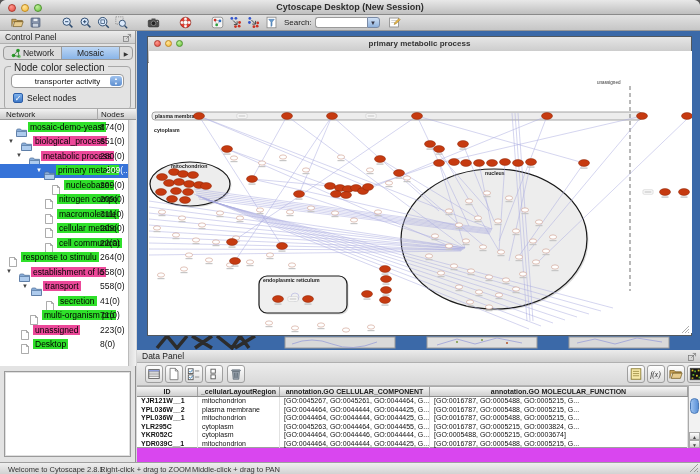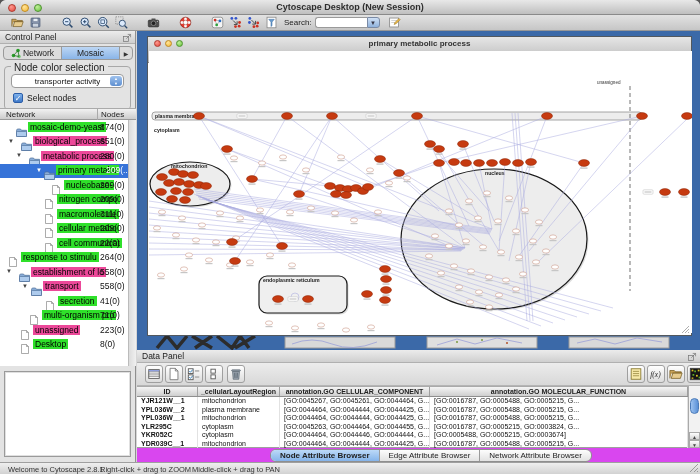--- a/index.html
+++ b/index.html
@@ -854,25 +854,20 @@
           <span class="dp-td" style="width:82px">mitochondrion</span>
           <span class="dp-td" style="width:150px">[GO:0044464, GO:0044444, GO:0044425, G...</span>
           <span class="dp-td" style="width:258px">[GO:0016787, GO:0005488, GO:0005215, G...</span>
         </div>
       </div>
     <div id="dp-vscroll">
       <div id="dp-thumb"></div>
       <div class="dp-arr" style="bottom:8px">▲</div>
       <div class="dp-arr" style="bottom:0px">▼</div>
     </div>
-    <div id="dp-tabs">
-        <span class="dp-tab sel">Node Attribute Browser</span>
-        <span class="dp-tab">Edge Attribute Browser</span>
-        <span class="dp-tab">Network Attribute Browser</span>
-      </div>
   </div>
 
   <div id="status-bar">
     <svg id="resize-grip" viewBox="0 0 10 10">
         <path d="M9 1 L1 9 M9 5 L5 9 M9 8 L8 9" stroke="#8a8a8a" stroke-width="0.8"></path>
       </svg>
   <span class="status-item" style="left: 8px;">Welcome to Cytoscape 2.8.1</span>
       <span class="status-item" style="left: 100px;">Right-click + drag to ZOOM</span>
       <span class="status-item" style="left: 192px;">Middle-click + drag to PAN</span>
     </div>

